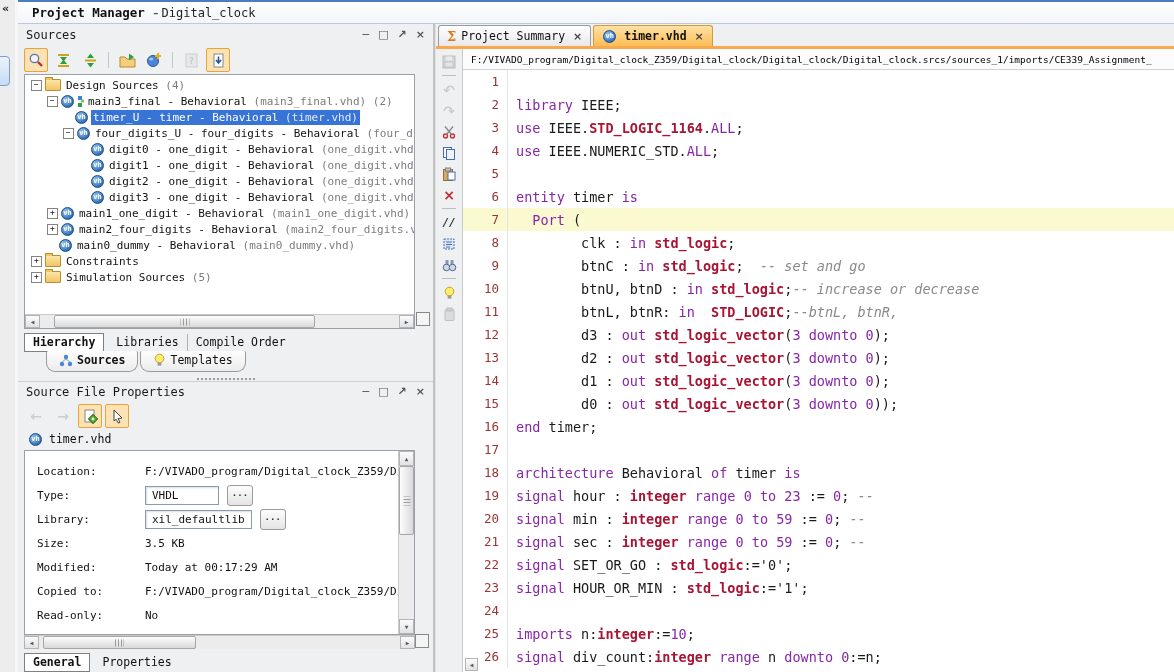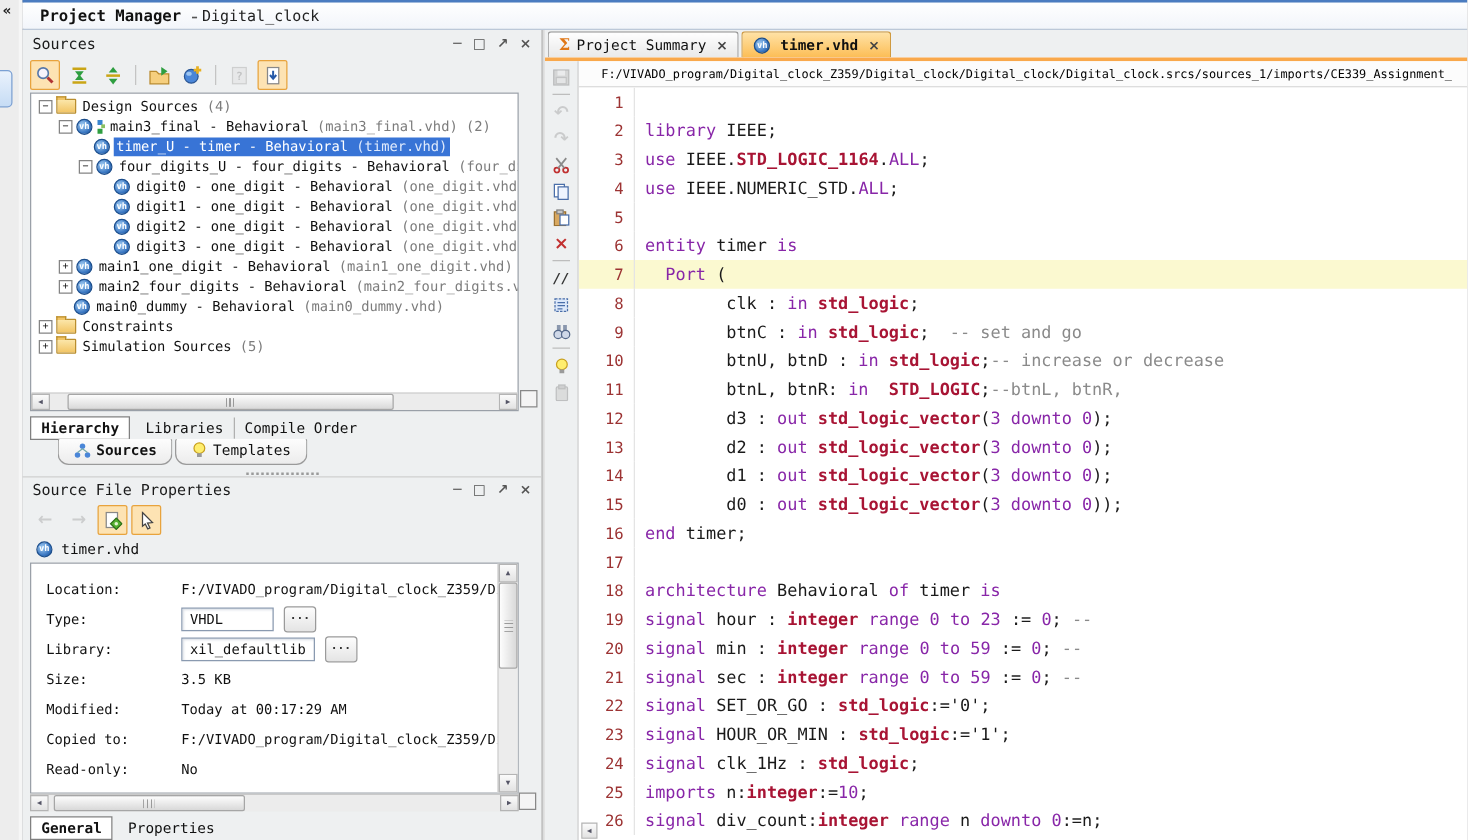--- a/index.html
+++ b/index.html
@@ -105,30 +105,30 @@
   .etab .close{font:bold 11px "DejaVu Sans",sans-serif;color:#444;margin-left:3px;cursor:pointer}
   #orange-line{height:3px;background:#f9a84b;flex:none}
   #editor-body{flex:1;display:flex;min-height:0}
   #editor-toolbar{width:26px;flex:none;background:#eef0f1;border-right:1px solid #c9c9c9;
                   display:flex;flex-direction:column;align-items:center;padding-top:3px;gap:2px}
   .etb{width:20px;height:19px;display:flex;align-items:center;justify-content:center;cursor:pointer}
   .etb.dim{opacity:.5}
   .etbsep{width:14px;height:1px;background:#bdbdbd;margin:2px 0}
   #editor-right{flex:1;display:flex;flex-direction:column;min-width:0}
   #path-bar{height:20px;flex:none;background:#fcfcfc;border-bottom:1px solid #d2d2d2;display:flex;align-items:center;
-            padding-left:18px;font-size:9.5px;white-space:nowrap;overflow:hidden;color:#000}
+            padding-left:8px;font-size:9.5px;white-space:nowrap;overflow:hidden;color:#000}
   #code-area{flex:1;position:relative;overflow:hidden;background:#fff}
   .code-line{height:23px;display:flex;align-items:center;white-space:pre;font-size:13.5px}
   .code-line.hl{background:#fbf9d0}
   .gut{display:inline-block;width:36px;flex:none;text-align:right;padding-right:8px;margin-right:8px;
        color:#9c3333;font-size:12.5px;border-right:1px solid #e4e4e4;height:23px;line-height:23px}
   .tok-p{color:#1a1a1a}
   .tok-k{color:#8826a8}
   .tok-t{color:#a81434;font-weight:bold}
-  .tok-c{color:#8a8a8a;}
+  .tok-c{color:#8a8a8a;font-style:italic}
   #code-hsb{position:absolute;left:2px;bottom:1px;width:11px;height:11px;background:linear-gradient(#fbfbfb,#e2e2e2);
             border:1px solid #b4b4b4;color:#556;font-size:6px;display:flex;align-items:center;justify-content:center}
   
   .g-arrow{font:bold 14px "DejaVu Sans",sans-serif;color:#a4a4a4}
   .g-undo{font:bold 14px "DejaVu Sans",sans-serif;color:#a8a8a8}
   .g-x{font:bold 14px "DejaVu Sans",sans-serif;color:#c23030;line-height:12px}
   .g-comment{font:bold italic 11px "DejaVu Sans Mono",monospace;color:#333}
   .g-sigma{font:bold 13px "DejaVu Serif",serif;color:#e07818;line-height:13px}
 </style>
 </head>
@@ -485,21 +485,21 @@
                   <div class="code-line "><span class="gut">14</span><span class="code-text"><span class="tok-p">        d1 : </span><span class="tok-k">out</span><span class="tok-p"> </span><span class="tok-t">std_logic_vector</span><span class="tok-p">(</span><span class="tok-k">3</span><span class="tok-p"> </span><span class="tok-k">downto</span><span class="tok-p"> </span><span class="tok-k">0</span><span class="tok-p">);</span></span></div>
                   <div class="code-line "><span class="gut">15</span><span class="code-text"><span class="tok-p">        d0 : </span><span class="tok-k">out</span><span class="tok-p"> </span><span class="tok-t">std_logic_vector</span><span class="tok-p">(</span><span class="tok-k">3</span><span class="tok-p"> </span><span class="tok-k">downto</span><span class="tok-p"> </span><span class="tok-k">0</span><span class="tok-p">));</span></span></div>
                   <div class="code-line "><span class="gut">16</span><span class="code-text"><span class="tok-k">end</span><span class="tok-p"> timer;</span></span></div>
                   <div class="code-line "><span class="gut">17</span><span class="code-text"></span></div>
                   <div class="code-line "><span class="gut">18</span><span class="code-text"><span class="tok-k">architecture</span><span class="tok-p"> Behavioral </span><span class="tok-k">of</span><span class="tok-p"> timer </span><span class="tok-k">is</span></span></div>
                   <div class="code-line "><span class="gut">19</span><span class="code-text"><span class="tok-k">signal</span><span class="tok-p"> hour : </span><span class="tok-t">integer</span><span class="tok-p"> </span><span class="tok-k">range</span><span class="tok-p"> </span><span class="tok-k">0</span><span class="tok-p"> </span><span class="tok-k">to</span><span class="tok-p"> </span><span class="tok-k">23</span><span class="tok-p"> := </span><span class="tok-k">0</span><span class="tok-p">; </span><span class="tok-c">--</span></span></div>
                   <div class="code-line "><span class="gut">20</span><span class="code-text"><span class="tok-k">signal</span><span class="tok-p"> min : </span><span class="tok-t">integer</span><span class="tok-p"> </span><span class="tok-k">range</span><span class="tok-p"> </span><span class="tok-k">0</span><span class="tok-p"> </span><span class="tok-k">to</span><span class="tok-p"> </span><span class="tok-k">59</span><span class="tok-p"> := </span><span class="tok-k">0</span><span class="tok-p">; </span><span class="tok-c">--</span></span></div>
                   <div class="code-line "><span class="gut">21</span><span class="code-text"><span class="tok-k">signal</span><span class="tok-p"> sec : </span><span class="tok-t">integer</span><span class="tok-p"> </span><span class="tok-k">range</span><span class="tok-p"> </span><span class="tok-k">0</span><span class="tok-p"> </span><span class="tok-k">to</span><span class="tok-p"> </span><span class="tok-k">59</span><span class="tok-p"> := </span><span class="tok-k">0</span><span class="tok-p">; </span><span class="tok-c">--</span></span></div>
                   <div class="code-line "><span class="gut">22</span><span class="code-text"><span class="tok-k">signal</span><span class="tok-p"> SET_OR_GO : </span><span class="tok-t">std_logic</span><span class="tok-p">:='0';</span></span></div>
                   <div class="code-line "><span class="gut">23</span><span class="code-text"><span class="tok-k">signal</span><span class="tok-p"> HOUR_OR_MIN : </span><span class="tok-t">std_logic</span><span class="tok-p">:='1';</span></span></div>
-                  <div class="code-line "><span class="gut">24</span><span class="code-text"><span class="tok-k">signal</span><span class="tok-p"> clk_1Hz : </span><span class="tok-t">std_logic</span><span class="tok-p">;</span></span></div>
+                  <div class="code-line "><span class="gut">24</span></div>
                   <div class="code-line "><span class="gut">25</span><span class="code-text"><span class="tok-k">imports</span><span class="tok-p"> n:</span><span class="tok-t">integer</span><span class="tok-p">:=</span><span class="tok-k">10</span><span class="tok-p">;</span></span></div>
                   <div class="code-line "><span class="gut">26</span><span class="code-text"><span class="tok-k">signal</span><span class="tok-p"> div_count:</span><span class="tok-t">integer</span><span class="tok-p"> </span><span class="tok-k">range</span><span class="tok-p"> n </span><span class="tok-k">downto</span><span class="tok-p"> </span><span class="tok-k">0</span><span class="tok-p">:=n;</span></span></div>
                 </div>
               <div id="code-hsb">◀</div>
             </div>
           </div>
         </div>
       </div>
 
     </div>

